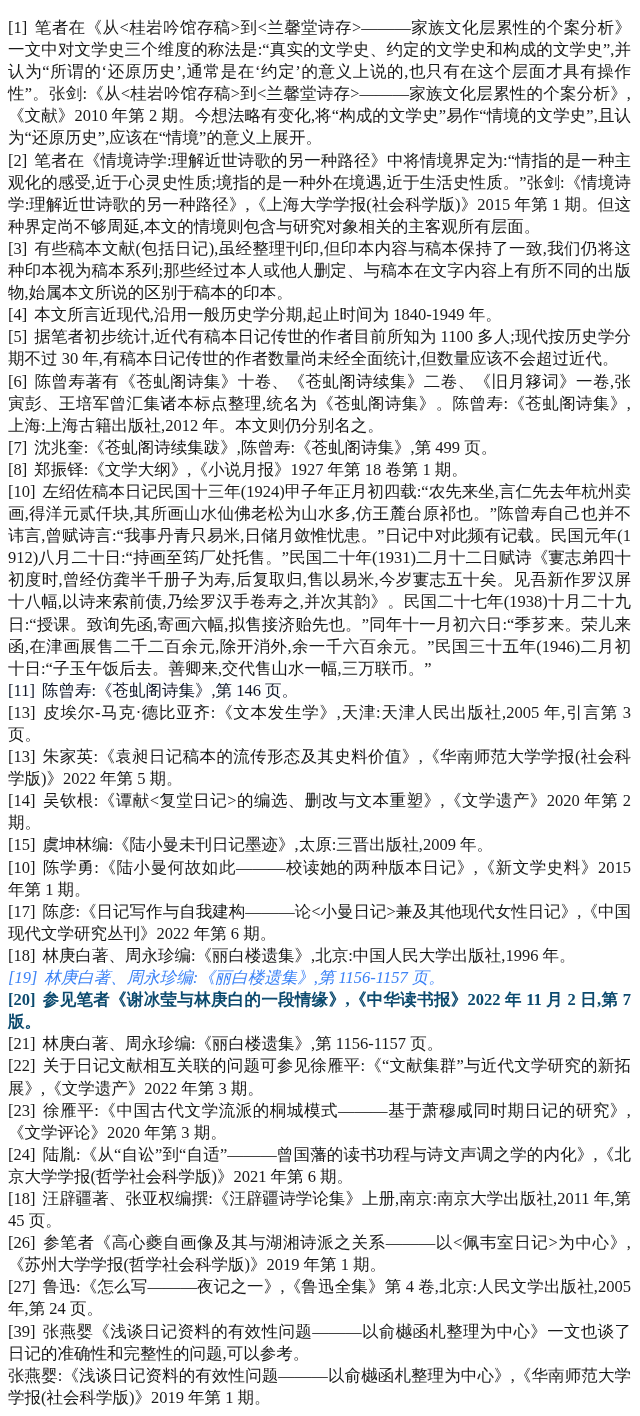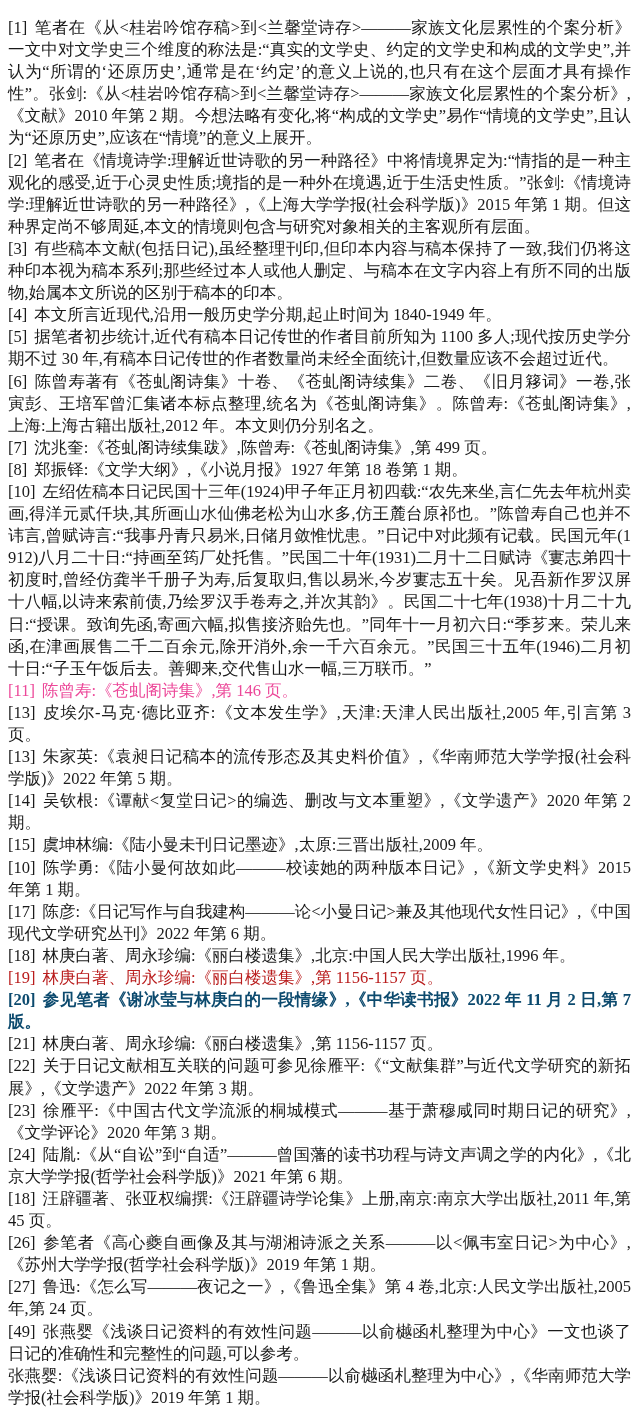--- a/index.html
+++ b/index.html
@@ -45,33 +45,33 @@
   <div class="fn-list">
       <p class="fn" style="color: rgb(26, 26, 26);"><span class="fn-label">[1]</span>笔者在《从&lt;桂岩吟馆存稿&gt;到&lt;兰馨堂诗存&gt;———家族文化层累性的个案分析》一文中对文学史三个维度的称法是:“真实的文学史、约定的文学史和构成的文学史”,并认为“所谓的‘还原历史’,通常是在‘约定’的意义上说的,也只有在这个层面才具有操作性”。张剑:《从&lt;桂岩吟馆存稿&gt;到&lt;兰馨堂诗存&gt;———家族文化层累性的个案分析》,《文献》2010 年第 2 期。今想法略有变化,将“构成的文学史”易作“情境的文学史”,且认为“还原历史”,应该在“情境”的意义上展开。</p>
       <p class="fn" style="color: rgb(26, 26, 26);"><span class="fn-label">[2]</span>笔者在《情境诗学:理解近世诗歌的另一种路径》中将情境界定为:“情指的是一种主观化的感受,近于心灵史性质;境指的是一种外在境遇,近于生活史性质。”张剑:《情境诗学:理解近世诗歌的另一种路径》,《上海大学学报(社会科学版)》2015 年第 1 期。但这种界定尚不够周延,本文的情境则包含与研究对象相关的主客观所有层面。</p>
       <p class="fn" style="color: rgb(26, 26, 26);"><span class="fn-label">[3]</span>有些稿本文献(包括日记),虽经整理刊印,但印本内容与稿本保持了一致,我们仍将这种印本视为稿本系列;那些经过本人或他人删定、与稿本在文字内容上有所不同的出版物,始属本文所说的区别于稿本的印本。</p>
       <p class="fn" style="color: rgb(26, 26, 26);"><span class="fn-label">[4]</span>本文所言近现代,沿用一般历史学分期,起止时间为 1840-1949 年。</p>
       <p class="fn" style="color: rgb(26, 26, 26);"><span class="fn-label">[5]</span>据笔者初步统计,近代有稿本日记传世的作者目前所知为 1100 多人;现代按历史学分期不过 30 年,有稿本日记传世的作者数量尚未经全面统计,但数量应该不会超过近代。</p>
       <p class="fn" style="color: rgb(26, 26, 26);"><span class="fn-label">[6]</span>陈曾寿著有《苍虬阁诗集》十卷、《苍虬阁诗续集》二卷、《旧月簃词》一卷,张寅彭、王培军曾汇集诸本标点整理,统名为《苍虬阁诗集》。陈曾寿:《苍虬阁诗集》,上海:上海古籍出版社,2012 年。本文则仍分别名之。</p>
       <p class="fn" style="color: rgb(26, 26, 26);"><span class="fn-label">[7]</span>沈兆奎:《苍虬阁诗续集跋》,陈曾寿:《苍虬阁诗集》,第 499 页。</p>
       <p class="fn" style="color: rgb(26, 26, 26);"><span class="fn-label">[8]</span>郑振铎:《文学大纲》,《小说月报》1927 年第 18 卷第 1 期。</p>
       <p class="fn" style="color: rgb(26, 26, 26);"><span class="fn-label">[10]</span>左绍佐稿本日记民国十三年(1924)甲子年正月初四载:“农先来坐,言仁先去年杭州卖画,得洋元贰仟块,其所画山水仙佛老松为山水多,仿王麓台原祁也。”陈曾寿自己也并不讳言,曾赋诗言:“我事丹青只易米,日储月敛惟忧患。”日记中对此频有记载。民国元年(1912)八月二十日:“持画至筠厂处托售。”民国二十年(1931)二月十二日赋诗《寠志弟四十初度时,曾经仿龚半千册子为寿,后复取归,售以易米,今岁寠志五十矣。见吾新作罗汉屏十八幅,以诗来索前债,乃绘罗汉手卷寿之,并次其韵》。民国二十七年(1938)十月二十九日:“授课。致询先函,寄画六幅,拟售接济贻先也。”同年十一月初六日:“季芗来。荣儿来函,在津画展售二千二百余元,除开消外,余一千六百余元。”民国三十五年(1946)二月初十日:“子玉午饭后去。善卿来,交代售山水一幅,三万联币。”</p>
-      <p class="fn" style="color: #ec4899;"><span class="fn-label">[11]</span>陈曾寿:《苍虬阁诗集》,第 146 页。</p>
+      <p class="fn" style="color: #0f172a;"><span class="fn-label">[11]</span>陈曾寿:《苍虬阁诗集》,第 146 页。</p>
       <p class="fn" style="color: rgb(26, 26, 26);"><span class="fn-label">[13]</span>皮埃尔-马克·德比亚齐:《文本发生学》,天津:天津人民出版社,2005 年,引言第 3 页。</p>
       <p class="fn" style="color: rgb(26, 26, 26);"><span class="fn-label">[13]</span>朱家英:《袁昶日记稿本的流传形态及其史料价值》,《华南师范大学学报(社会科学版)》2022 年第 5 期。</p>
       <p class="fn" style="color: rgb(26, 26, 26);"><span class="fn-label">[14]</span>吴钦根:《谭献&lt;复堂日记&gt;的编选、删改与文本重塑》,《文学遗产》2020 年第 2 期。</p>
       <p class="fn" style="color: rgb(26, 26, 26);"><span class="fn-label">[15]</span>虞坤林编:《陆小曼未刊日记墨迹》,太原:三晋出版社,2009 年。</p>
       <p class="fn" style="color: rgb(26, 26, 26);"><span class="fn-label">[10]</span>陈学勇:《陆小曼何故如此———校读她的两种版本日记》,《新文学史料》2015 年第 1 期。</p>
       <p class="fn" style="color: rgb(26, 26, 26);"><span class="fn-label">[17]</span>陈彦:《日记写作与自我建构———论&lt;小曼日记&gt;兼及其他现代女性日记》,《中国现代文学研究丛刊》2022 年第 6 期。</p>
       <p class="fn" style="color: rgb(26, 26, 26);"><span class="fn-label">[18]</span>林庚白著、周永珍编:《丽白楼遗集》,北京:中国人民大学出版社,1996 年。</p>
-      <p class="fn" style="color: #b91c1c;"><span class="fn-label">[19]</span>林庚白著、周永珍编:《丽白楼遗集》,第 1156-1157 页。</p>
+      <p class="fn" style="color: #3b82f6; font-style: italic;"><span class="fn-label">[19]</span>林庚白著、周永珍编:《丽白楼遗集》,第 1156-1157 页。</p>
       <p class="fn" style="color: #0c4a6e; font-weight: bold;"><span class="fn-label">[20]</span>参见笔者《谢冰莹与林庚白的一段情缘》,《中华读书报》2022 年 11 月 2 日,第 7 版。</p>
       <p class="fn" style="color: rgb(26, 26, 26);"><span class="fn-label">[21]</span>林庚白著、周永珍编:《丽白楼遗集》,第 1156-1157 页。</p>
       <p class="fn" style="color: rgb(26, 26, 26);"><span class="fn-label">[22]</span>关于日记文献相互关联的问题可参见徐雁平:《“文献集群”与近代文学研究的新拓展》,《文学遗产》2022 年第 3 期。</p>
       <p class="fn" style="color: rgb(26, 26, 26);"><span class="fn-label">[23]</span>徐雁平:《中国古代文学流派的桐城模式———基于萧穆咸同时期日记的研究》,《文学评论》2020 年第 3 期。</p>
       <p class="fn" style="color: rgb(26, 26, 26);"><span class="fn-label">[24]</span>陆胤:《从“自讼”到“自适”———曾国藩的读书功程与诗文声调之学的内化》,《北京大学学报(哲学社会科学版)》2021 年第 6 期。</p>
       <p class="fn" style="color: rgb(26, 26, 26);"><span class="fn-label">[18]</span>汪辟疆著、张亚权编撰:《汪辟疆诗学论集》上册,南京:南京大学出版社,2011 年,第 45 页。</p>
       <p class="fn" style="color: rgb(26, 26, 26);"><span class="fn-label">[26]</span>参笔者《高心夔自画像及其与湖湘诗派之关系———以&lt;佩韦室日记&gt;为中心》,《苏州大学学报(哲学社会科学版)》2019 年第 1 期。</p>
       <p class="fn" style="color: rgb(26, 26, 26);"><span class="fn-label">[27]</span>鲁迅:《怎么写———夜记之一》,《鲁迅全集》第 4 卷,北京:人民文学出版社,2005 年,第 24 页。</p>
-      <p class="fn" style="color: rgb(26, 26, 26);"><span class="fn-label">[49]</span>张燕婴《浅谈日记资料的有效性问题———以俞樾函札整理为中心》一文也谈了日记的准确性和完整性的问题,可以参考。</p>
+      <p class="fn" style="color: rgb(26, 26, 26);"><span class="fn-label">[39]</span>张燕婴《浅谈日记资料的有效性问题———以俞樾函札整理为中心》一文也谈了日记的准确性和完整性的问题,可以参考。</p>
       <p class="fn" style="color: rgb(26, 26, 26);">张燕婴:《浅谈日记资料的有效性问题———以俞樾函札整理为中心》,《华南师范大学学报(社会科学版)》2019 年第 1 期。</p>
     </div>
 </div>
 
 </body></html>

